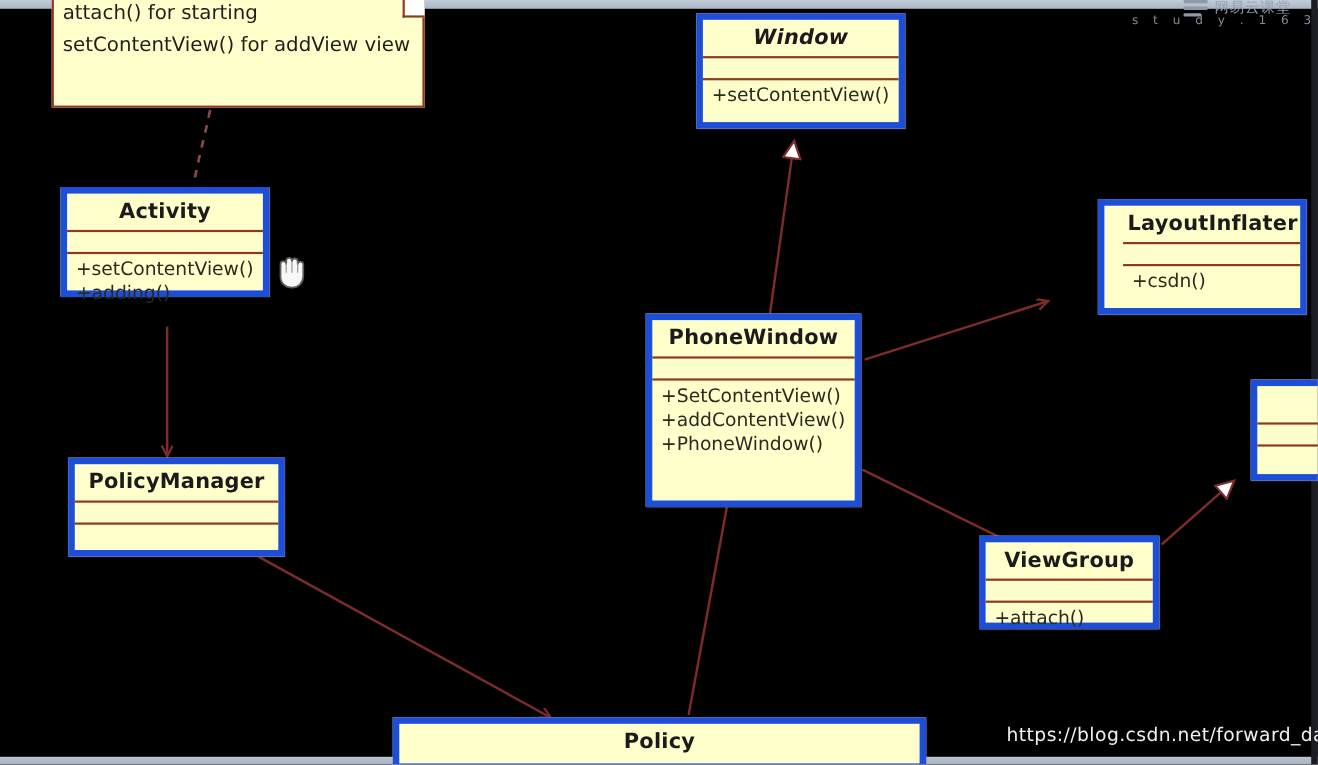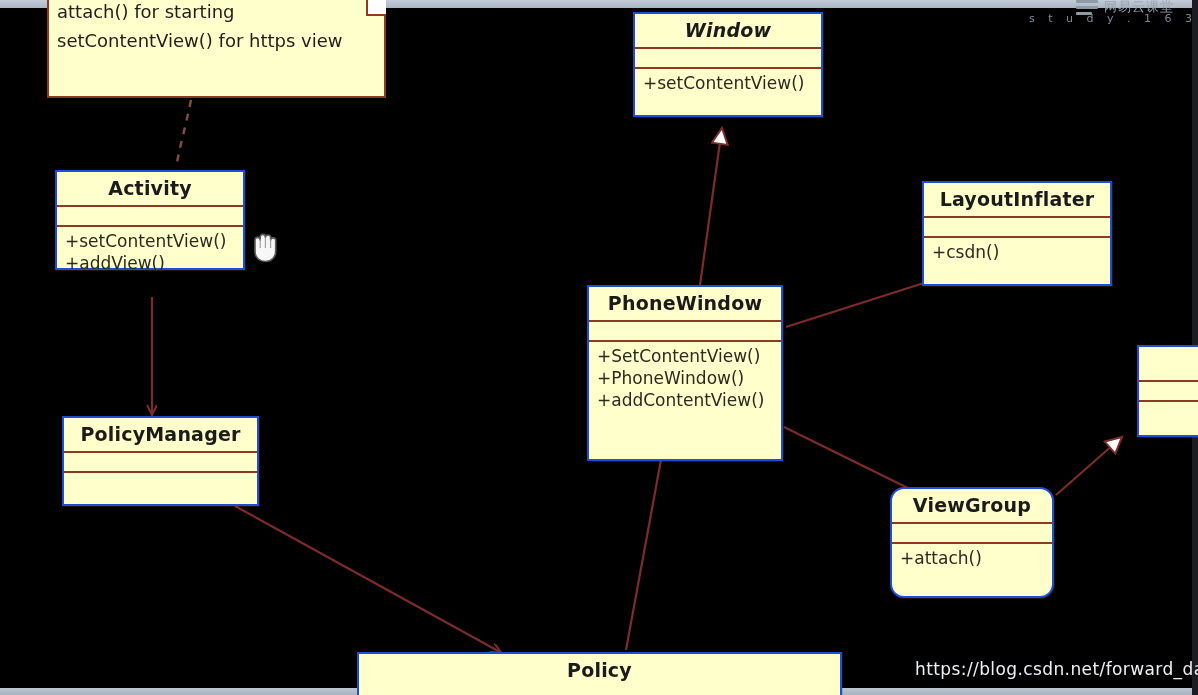--- a/index.html
+++ b/index.html
@@ -8,21 +8,21 @@
 
   #stage{position:absolute;inset:0;width:1198px;height:695px;background:#000000;overflow:hidden;}
 
   
   .bar{position:absolute;left:0;width:1198px;background:#b9c3cf;}
   .bar.top{top:0;height:8px;background:linear-gradient(#c3ccd8,#aab6c4);}
   .bar.bottom{bottom:0;height:7px;background:linear-gradient(#bcc6d2,#a7b3c1);}
   .edge-right{position:absolute;top:0;right:0;width:6px;height:695px;background:#1b1d22;}
 
   
-  .uml{position:absolute;background:#ffffcc;border:2px solid #1d4ed8;
+  .uml{position:absolute;background:#ffffcc;border:6px solid #1d4ed8;
        box-sizing:border-box;box-shadow:1px 1px 0 rgba(120,80,60,.25);}
   .uml .name{text-align:center;font-weight:bold;color:#1b1b1b;
        padding:5px 4px 6px;font-size:19px;letter-spacing:.2px;}
   .uml .name.abstract{font-style:italic;}
   .uml .sep{border-top:2px solid #8c3a22;}
   .uml .compartment{padding:4px 8px;min-height:14px;}
   .uml .compartment .m{font-size:17px;color:#2a2a20;line-height:1.28;white-space:nowrap;}
   .uml .compartment.empty{height:18px;padding:0;}
 
   
@@ -74,29 +74,29 @@
     <path d="M235,506 L500,652" fill="none" stroke="#7E2B2B" stroke-width="2.2" marker-end="url(#openArrow)"></path>
 
     <path d="M626,650 L665,438" fill="none" stroke="#7E2B2B" stroke-width="2.2" marker-end="url(#openArrow)"></path>
 
     <path d="M1056,495 L1122,437" fill="none" stroke="#7E2B2B" stroke-width="2.2" marker-end="url(#hollowTri)"></path>
   </svg>
 
   <div class="note" style="left:47px;top:-4px;width:339px;height:102px;">
     <div class="fold"></div>
     <div class="txt">attach() for starting</div>
-    <div class="txt">setContentView() for https view</div>
+    <div class="txt">setContentView() for addView view</div>
   </div>
 
   <div class="uml" style="left:55px;top:170px;width:190px;height:100px;">
     <div class="name">Activity</div>
     <div class="sep compartment empty"></div>
     <div class="sep compartment">
       <div class="m">+setContentView()</div>
-      <div class="m">+addView()</div>
+      <div class="m">+adding()</div>
     </div>
   </div>
 
   <div class="uml" style="left:62px;top:416px;width:197px;height:90px;">
     <div class="name">PolicyManager</div>
     <div class="sep compartment empty"></div>
     <div class="sep compartment empty"></div>
   </div>
 
   <div class="uml" style="left:633px;top:12px;width:190px;height:105px;">
@@ -105,34 +105,34 @@
     <div class="sep compartment">
       <div class="m">+setContentView()</div>
     </div>
   </div>
 
   <div class="uml" style="left:587px;top:285px;width:196px;height:176px;">
     <div class="name">PhoneWindow</div>
     <div class="sep compartment empty"></div>
     <div class="sep compartment">
       <div class="m">+SetContentView()</div>
+      <div class="m">+addContentView()</div>
       <div class="m">+PhoneWindow()</div>
-      <div class="m">+addContentView()</div>
     </div>
   </div>
 
-  <div class="uml" style="left:922px;top:181px;width:190px;height:105px;">
+  <div class="uml" style="left:998px;top:181px;width:190px;height:105px;padding-left:17px;">
     <div class="name">LayoutInflater</div>
     <div class="sep compartment empty"></div>
     <div class="sep compartment">
       <div class="m">+csdn()</div>
     </div>
   </div>
 
-  <div class="uml" style="left:890px;top:487px;width:164px;height:111px;border-radius:14px;">
+  <div class="uml" style="left:890px;top:487px;width:164px;height:85px;">
     <div class="name">ViewGroup</div>
     <div class="sep compartment empty"></div>
     <div class="sep compartment">
       <div class="m">+attach()</div>
     </div>
   </div>
 
   <div class="uml" style="left:357px;top:652px;width:485px;height:48px;">
     <div class="name">Policy</div>
   </div>

